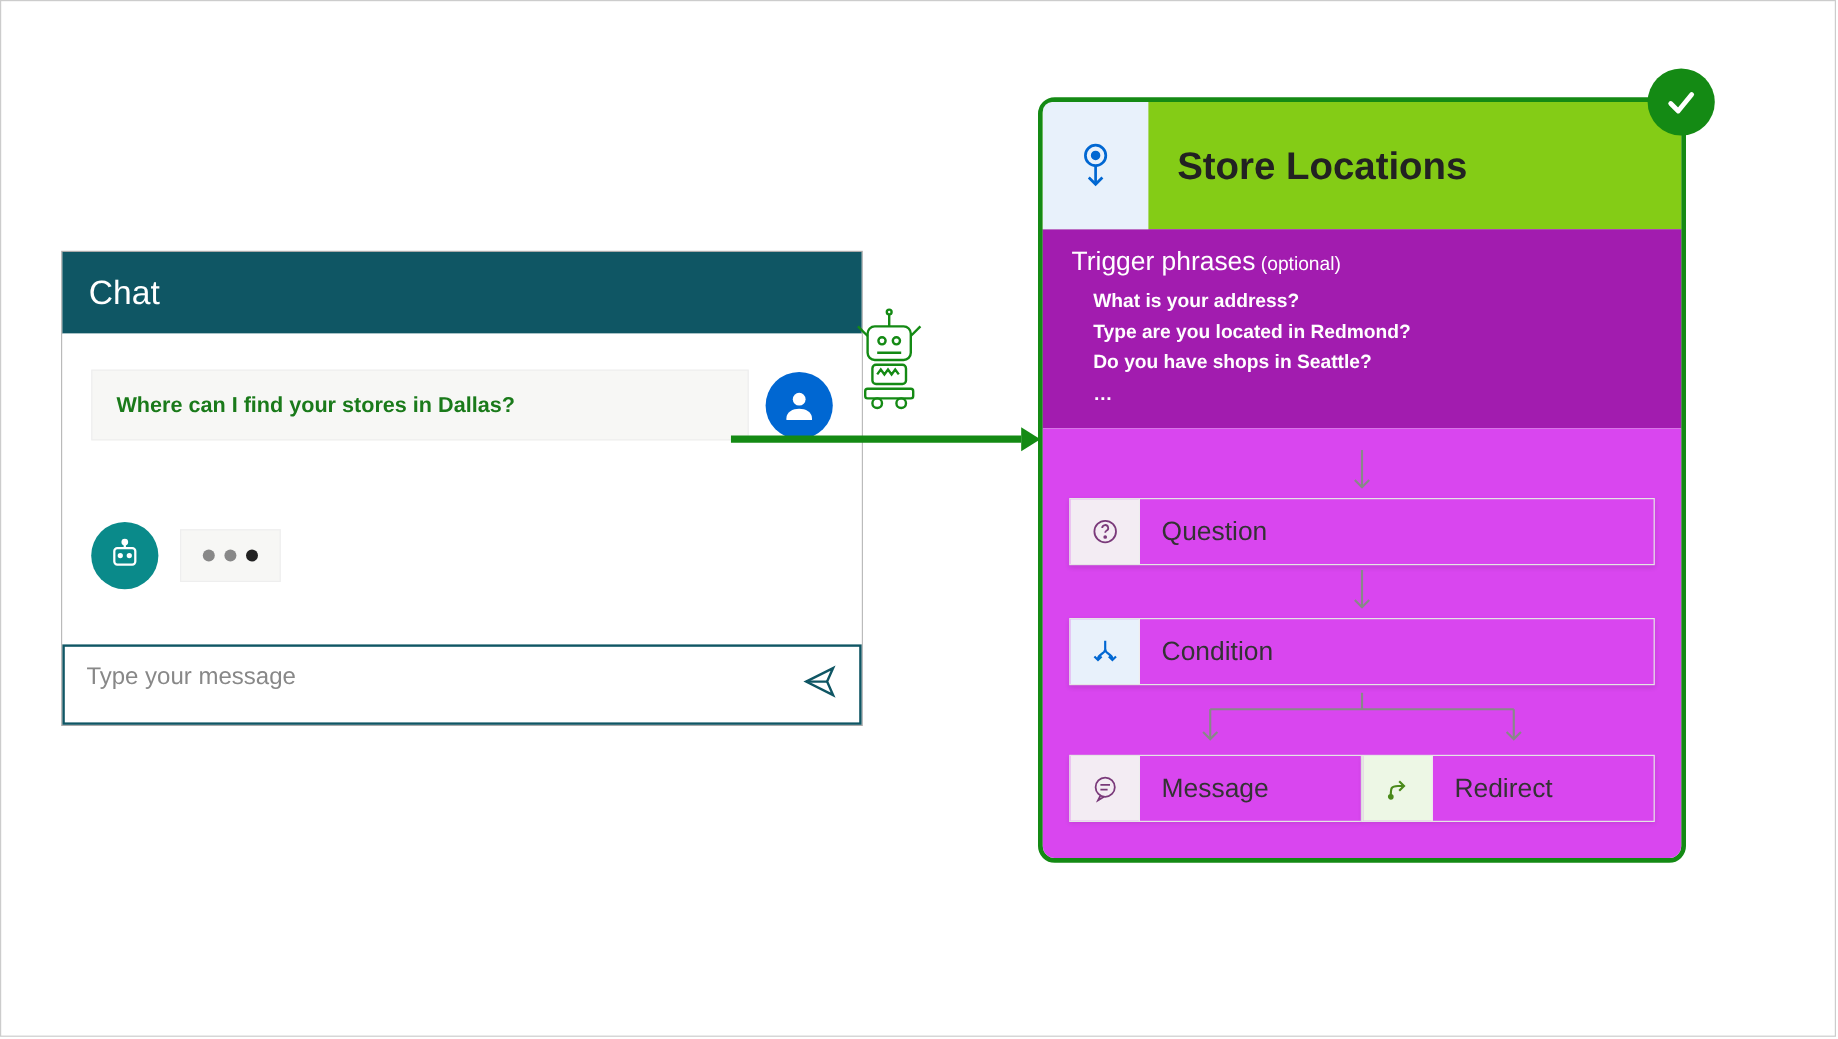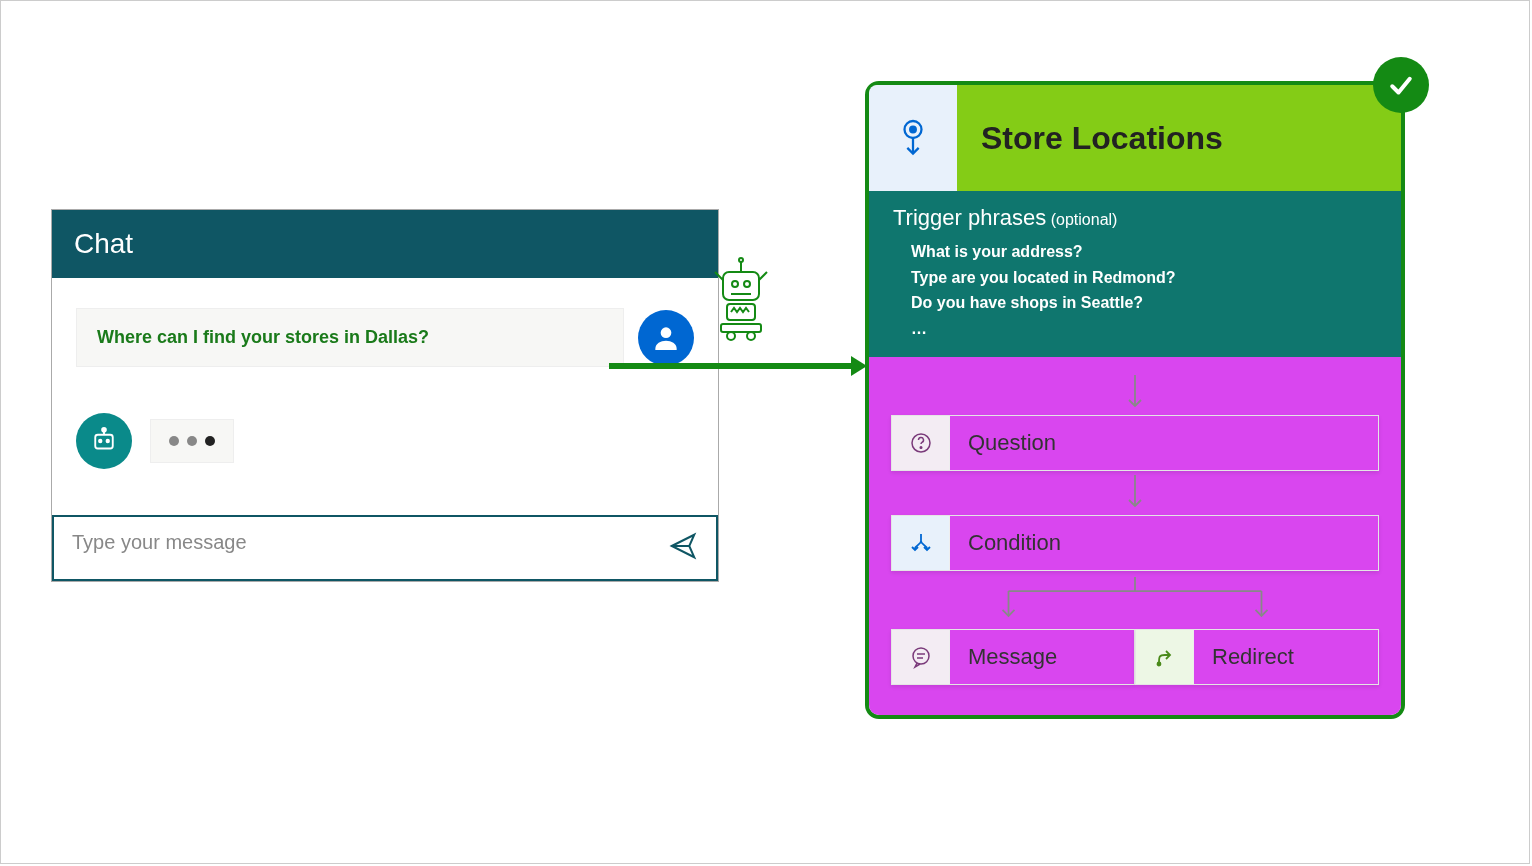--- a/index.html
+++ b/index.html
@@ -3,21 +3,21 @@
 <meta charset="utf-8">
 <style>
   * { box-sizing: border-box; margin: 0; padding: 0; }
   body { font-family: "Segoe UI", Arial, sans-serif; background: #fff; width: 1532px; height: 866px; position: relative; }
   .frame { position: absolute; left: 0; top: 0; width: 1530px; height: 864px; border: 1px solid #ccc; }
 
   
   .chat-panel { position: absolute; left: 50px; top: 208px; width: 668px; background: #fff; border: 1px solid #aaa; }
   .chat-header { background: #0f5664; color: #fff; font-size: 28px; font-weight: 300; padding: 18px 22px; }
   .chat-body { background: #fff; padding: 30px 24px 16px 24px; }
-  .user-row { display: flex; align-items: center; justify-content: flex-end; gap: 14px; margin-bottom: 46px; }
+  .user-row { display: flex; align-items: center; justify-content: flex-end; gap: 14px; margin-bottom: 68px; }
   .user-bubble { background: #f7f7f5; border: 1px solid #eee; color: #1a7a1a; font-weight: 600; font-size: 18px; padding: 18px 20px; flex: 1; }
   .user-avatar { width: 56px; height: 56px; border-radius: 50%; background: #0067d2; display: flex; align-items: center; justify-content: center; flex-shrink: 0; }
   .bot-row { display: flex; align-items: center; gap: 18px; margin-bottom: 30px; }
   .bot-avatar { width: 56px; height: 56px; border-radius: 50%; background: #0a8a8a; display: flex; align-items: center; justify-content: center; flex-shrink: 0; }
   .typing { background: #f7f7f5; border: 1px solid #eee; padding: 16px 18px; display: flex; gap: 8px; align-items: center; }
   .dot { width: 10px; height: 10px; border-radius: 50%; background: #888; }
   .dot.dark { background: #222; }
   .input-row { display: flex; align-items: flex-start; border: 2px solid #0f5664; padding: 14px 18px; margin: 0 0px 0px 0px; }
   .input-row input { border: none; outline: none; font-size: 20px; flex: 1; color: #333; }
   .input-row input::placeholder { color: #888; }
@@ -25,21 +25,21 @@
   
   .bot-icon { position: absolute; left: 700px; top: 253px; }
   .arrow-link { position: absolute; left: 608px; top: 352px; }
 
   
   .topic-card { position: absolute; left: 864px; top: 80px; width: 540px; border: 4px solid #148a14; border-radius: 14px; overflow: visible; background: #fff; }
   .checkmark-badge { position: absolute; right: -28px; top: -28px; width: 56px; height: 56px; border-radius: 50%; background: #148a14; display: flex; align-items: center; justify-content: center; }
   .topic-header { display: flex; align-items: center; background: #84cc16; border-top-left-radius: 10px; border-top-right-radius: 10px; }
   .topic-icon-box { width: 88px; height: 106px; background: #e8f1fb; display: flex; align-items: center; justify-content: center; border-top-left-radius: 8px; }
   .topic-title { font-size: 32px; font-weight: 600; padding-left: 24px; color: #222; }
-  .trigger-section { background: #0f766e; color: #fff; padding: 14px 24px 16px 24px; }
+  .trigger-section { background: #a21caf; color: #fff; padding: 14px 24px 16px 24px; }
   .trigger-title { font-size: 22px; font-weight: 400; }
   .trigger-optional { font-size: 16px; font-weight: 300; }
   .trigger-list { padding: 8px 0 0 18px; font-size: 16px; line-height: 1.6; font-weight: 700; }
   .flow-body { padding: 14px 22px 30px 22px; background: #d946ef; border-bottom-left-radius: 10px; border-bottom-right-radius: 10px; }
   .flow-arrow { display: flex; justify-content: center; margin: 4px 0; }
   .node-row { display: flex; box-shadow: 0 2px 4px rgba(0,0,0,0.1); border: 1px solid #e5e5e5; }
   .node-icon { width: 58px; display: flex; align-items: center; justify-content: center; font-size: 22px; border-right: 1px solid #eee; }
   .node-label { padding: 14px 18px; font-size: 22px; color: #333; flex: 1; }
   .node-question .node-icon { background: #f3ecf3; color: #7a3a7a; }
   .node-condition .node-icon { background: #e8f1fb; color: #0067d2; }

